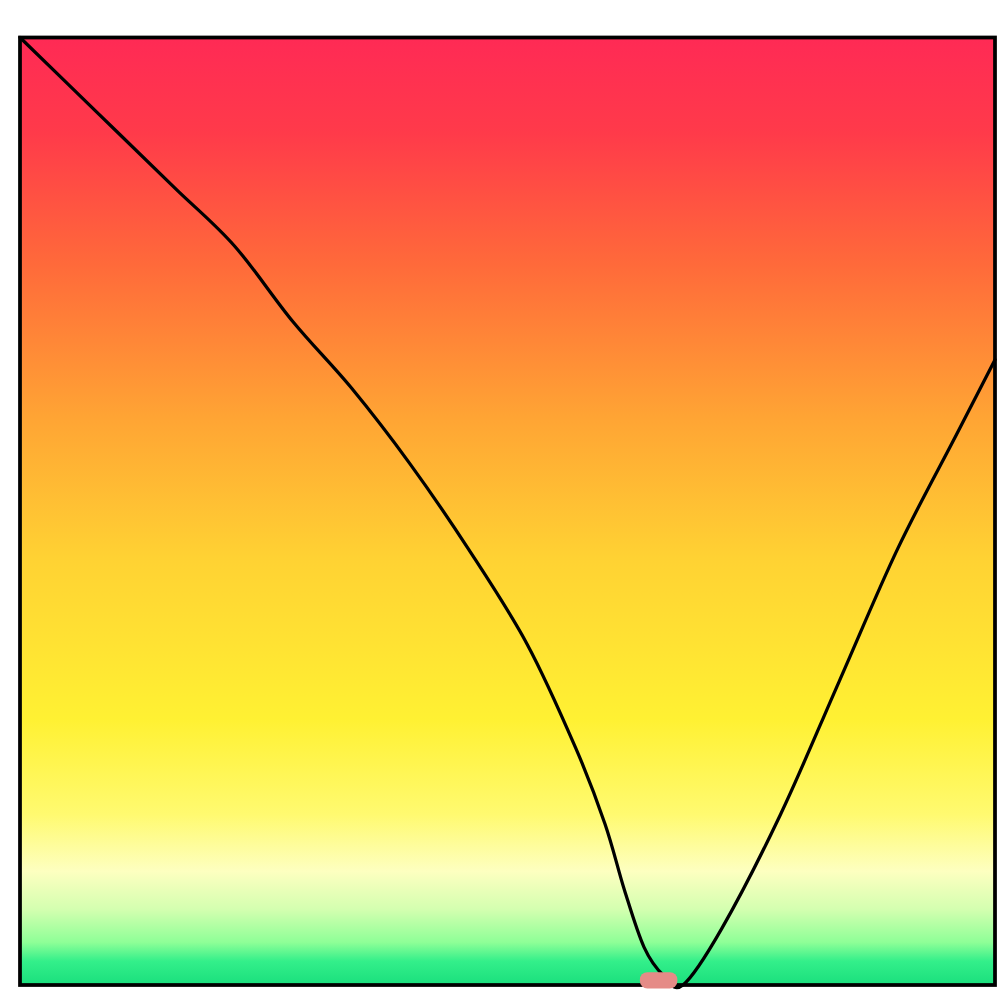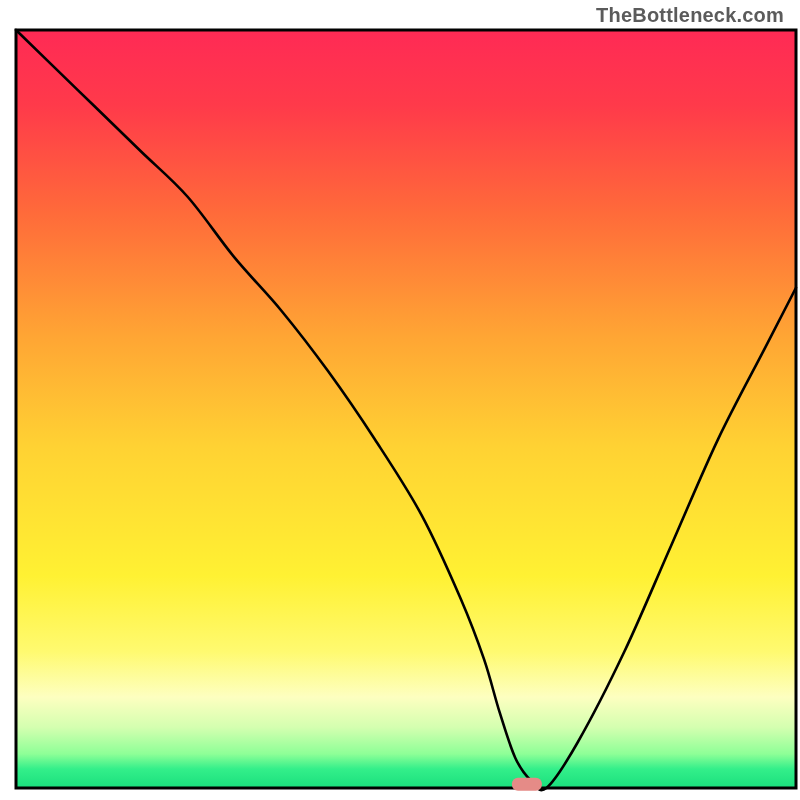--- a/index.html
+++ b/index.html
@@ -27,21 +27,20 @@
   svg.chart {
     position: absolute;
     top: 0;
     left: 0;
   }
 </style>
 </head>
 <body>
 
 <div class="stage">
-  <div class="watermark">TheBottleneck.com</div>
 
   <svg class="chart" width="800" height="800" viewBox="0 0 800 800">
     <defs>
       <linearGradient id="bg-grad" x1="0" y1="0" x2="0" y2="1">
       <stop offset="0%" stop-color="#ff2a55"></stop>
           <stop offset="10%" stop-color="#ff3a4a"></stop>
           <stop offset="24%" stop-color="#ff6a3a"></stop>
           <stop offset="40%" stop-color="#ffa434"></stop>
           <stop offset="55.00000000000001%" stop-color="#ffd233"></stop>
           <stop offset="72%" stop-color="#fff133"></stop>

